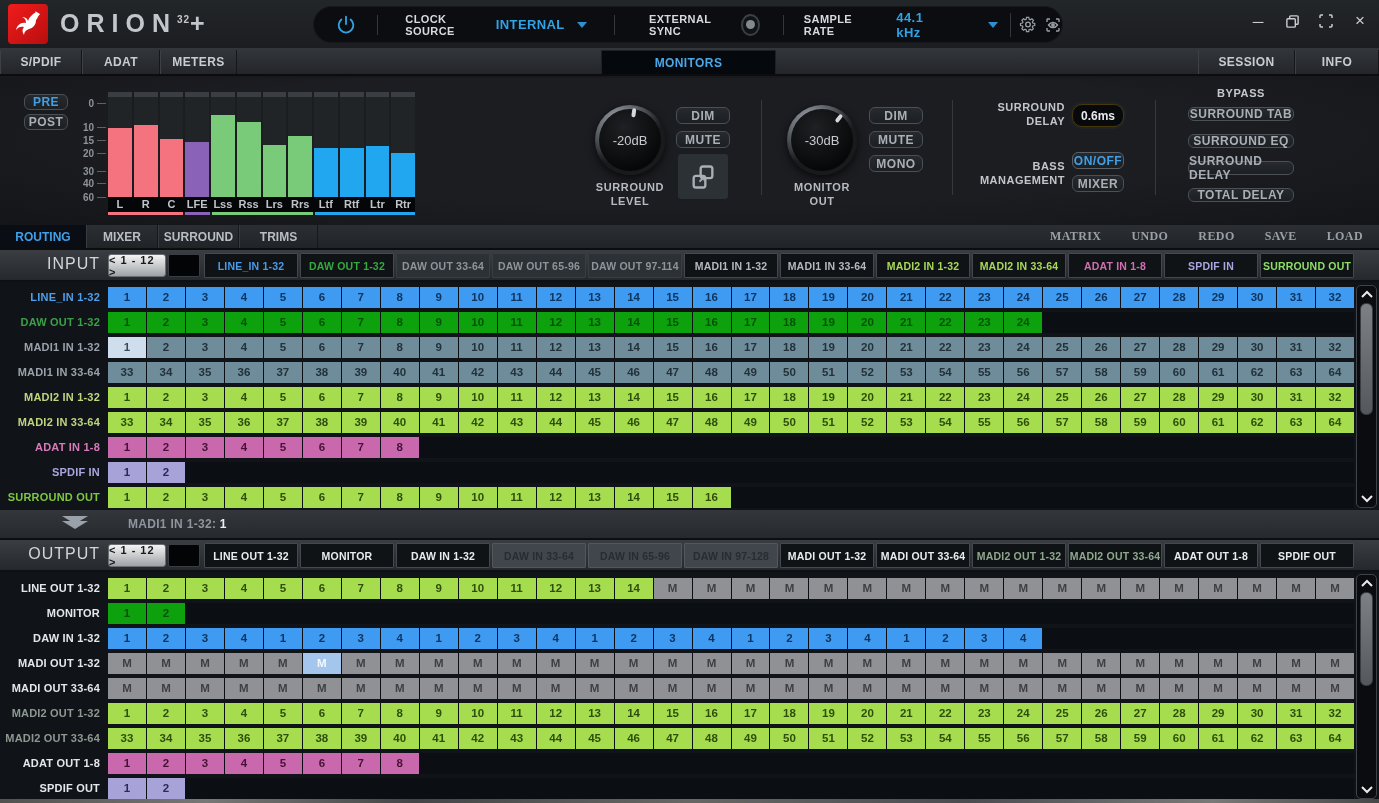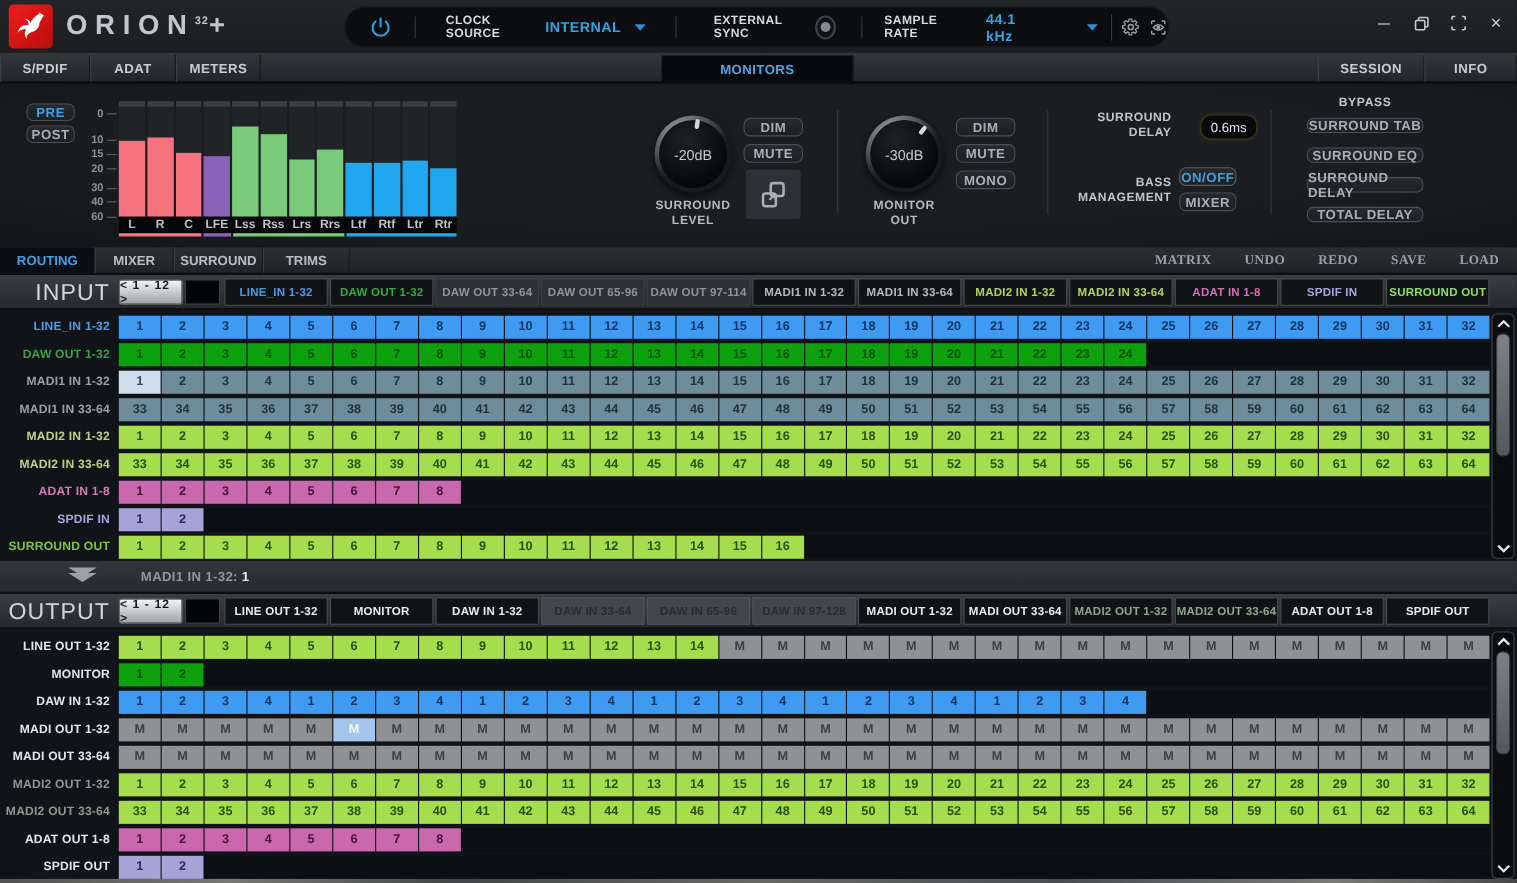--- a/index.html
+++ b/index.html
@@ -48,35 +48,35 @@
   .munder { left:108px; top:134px; width:307px; height:3px; display:flex; gap:2px; }
   .munder i { display:block; height:3px; }
 
   .knob { width:70px; height:70px; border-radius:50%; background:radial-gradient(circle at 32% 22%, #9aa0a6, #4e5358 38%, #181a1c 60%); box-shadow:0 3px 8px rgba(0,0,0,.7); position:absolute; }
   .knobface { position:absolute; left:4px; top:4px; width:62px; height:62px; border-radius:50%; background:radial-gradient(circle at 40% 30%, #1e2023, #060708 75%); display:flex; align-items:center; justify-content:center; }
   .knobval { color:#c7cbd0; font-size:13px; }
   .knobtick { position:absolute; left:33px; top:3px; width:4px; height:9px; background:#d4d8dc; border-radius:2px; transform-origin:2px 32px; }
   .knobtitle { position:absolute; text-align:center; color:#b6bbc0; font-size:11px; font-weight:bold; letter-spacing:.6px; line-height:14px; }
   .vsep { width:1px; height:95px; background:#35393e; top:22px; }
 
-  .valpill { background:#08090b; border:1px solid #46380a; box-shadow:0 0 0 2px #1f2226; border-radius:10px; color:#e8eaee; font-size:12px; font-weight:normal; display:flex; align-items:center; justify-content:center;margin-left:19px; }
+  .valpill { background:#08090b; border:1px solid #46380a; box-shadow:0 0 0 2px #1f2226; border-radius:10px; color:#e8eaee; font-size:12px; font-weight:bold; display:flex; align-items:center; justify-content:center; }
   .sidelabel { color:#c2c6cb; font-size:11px; font-weight:bold; letter-spacing:.5px; text-align:right; line-height:14px; }
   .bypassbtn { position:absolute; left:0; width:106px; height:14px; }
 
   
   .subtabs { left:0; top:225px; width:1379px; height:25px; background:linear-gradient(#2b2f33,#212427); display:flex; align-items:stretch; border-bottom:2px solid #0b0d0f; }
   .subtab { display:flex; align-items:center; justify-content:center; color:#b9bec3; font-size:12px; font-weight:bold; border-right:1px solid #16181b; border-left:1px solid #383c41; }
   .subtab.active { background:#0a0e14; color:#3fa0e8; border:none; }
   .st-0{width:86px}.st-1{width:72px}.st-2{width:81px}.st-3{width:79px}
   .subactions { margin-left:auto; display:flex; align-items:center; gap:30px; padding-right:16px;font-family:Liberation Serif, serif; }
   .subaction { color:#9aa0a6; font-size:12px; font-weight:bold; letter-spacing:.4px; }
 
   
   .iohdr { left:0; width:1379px; height:32px; background:linear-gradient(#3a3e43,#25282c); border-bottom:2px solid #0e1013; }
-  .iotitle { position:absolute; left:0; top:5px; width:100px; text-align:right; color:#d2d6da; font-size:21px; letter-spacing:1px; }
+  .iotitle { position:absolute; left:0; top:5px; width:100px; text-align:right; color:#d2d6da; font-size:16px; letter-spacing:1px; }
   .rangesel { position:absolute; left:108px; top:4px; width:58px; height:23px; background:linear-gradient(#f4f4f4,#9ea2a6); border:1px solid #6a6e73; border-radius:3px; color:#17191c; font-size:11px; font-weight:bold; display:flex; align-items:center; justify-content:center; letter-spacing:1px; }
   .blackbox { position:absolute; left:168px; top:4px; width:32px; height:23px; background:#030405; border:1px solid #3a3e43; border-radius:2px; }
   .iotabs { position:absolute; left:204px; top:3px; width:1150px; height:25px; display:flex; gap:2px; }
   .iotab { flex:1; display:flex; align-items:center; justify-content:center; font-size:10.5px; font-weight:bold; letter-spacing:.2px; background:#101316; border:1px solid #45494f; border-radius:1px; white-space:nowrap; }
   .iot-blue{color:#4a9ae8} .iot-green{color:#35a83f} .iot-gray{color:#b3b9bf}
   .iot-lime{color:#a9d858} .iot-pink{color:#cf6fb2} .iot-lav{color:#a9a5e0}
   .iot-brightgreen{color:#8ede66} .iot-white{color:#e9ebee}
   .iot-dim{background:#2c3136; border-color:#393e44; color:#8d949b}
   .iot-dimlight{background:#40464c; border-color:#51575d; color:#272c31}
   .iot-dimgreen{color:#8fa78c}

